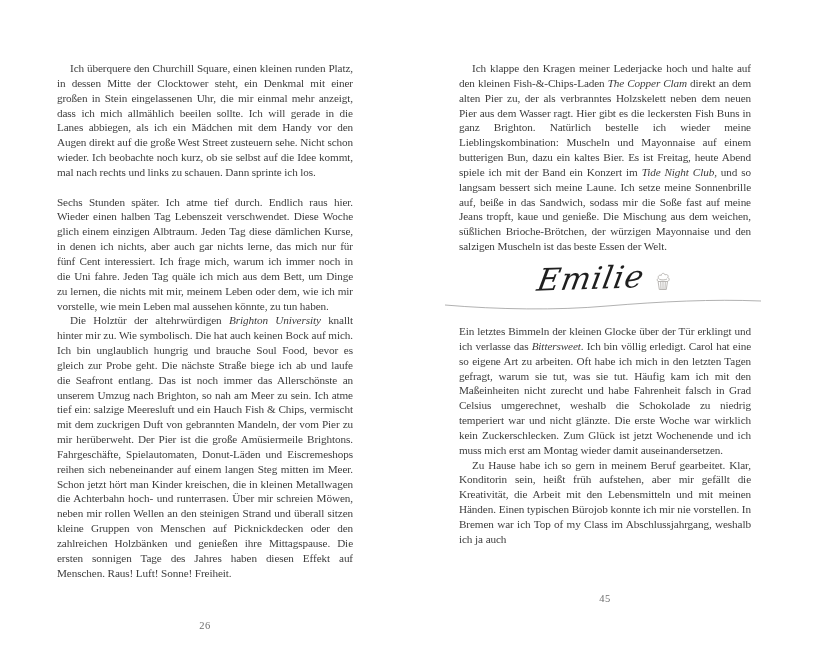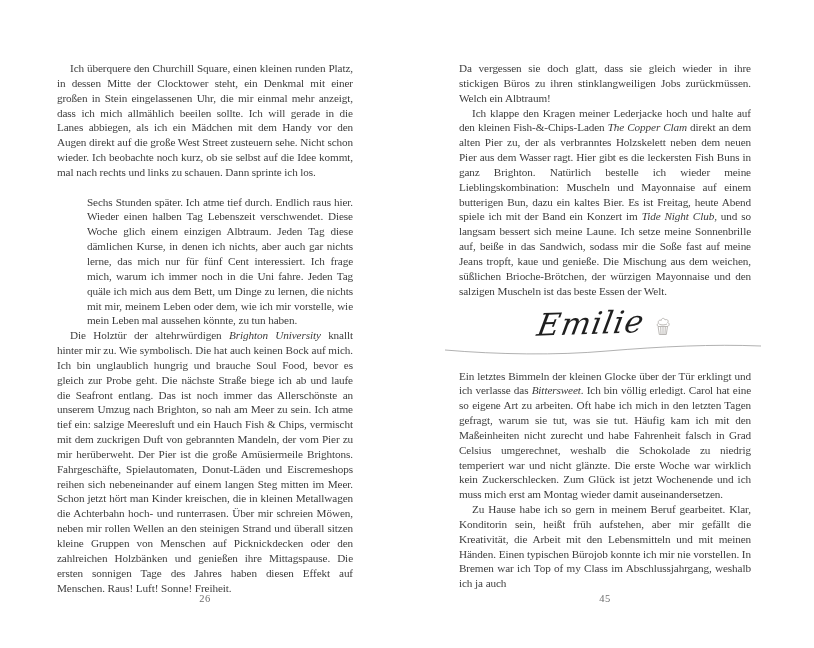--- a/index.html
+++ b/index.html
@@ -16,32 +16,32 @@
     color: #3d3d3d;
     font-size: 11.2px;
     line-height: 14.85px;
     text-align: justify;
     letter-spacing: -0.1px;
   }
   #col-left  { left: 57px;  width: 296px; }
   #col-right { left: 459px; width: 292px; }
   .para { margin: 0; padding: 0; text-align: justify; }
   .para.indent { text-indent: 13px; font-family: Liberation Serif, serif; }
-  .para.gap { margin-top: 14.85px; margin-left: 30px; }
+  .para.gap { margin-top: 14.85px; }
   .para i { font-style: italic; }
 
   .pagenum {
     position: absolute;
     top: 593px;
     font-size: 10.5px;
     color: #6e6e6e;
     text-align: center;
     letter-spacing: 0.5px;
   }
-  #pagenum-left  { left: 57px;  width: 296px; }
+  #pagenum-left  { left: 57px;  width: 296px; margin-top: 27px; }
   #pagenum-right { left: 459px; width: 292px; }
 
   .section-break { position: relative; height: 64px; margin: 3px 0 3px 0; }
   .script-row {
     position: absolute; top: 0; left: 0; width: 100%;
     display: flex; justify-content: center; align-items: flex-start; gap: 9px;
   }
   .script-title {
     font-family: "DejaVu Serif", serif;
     font-style: italic;
@@ -63,21 +63,20 @@
 
 <div class="text-col" id="col-left">
     <p class="para indent">Ich überquere den Churchill Square, einen kleinen runden Platz, in dessen Mitte der Clocktower steht, ein Denkmal mit einer großen in Stein eingelassenen Uhr, die mir einmal mehr anzeigt, dass ich mich allmählich beeilen sollte. Ich will gerade in die Lanes abbiegen, als ich ein Mädchen mit dem Handy vor den Augen direkt auf die große West Street zusteuern sehe. Nicht schon wieder. Ich beobachte noch kurz, ob sie selbst auf die Idee kommt, mal nach rechts und links zu schauen. Dann sprinte ich los.</p>
     <p class="para gap">Sechs Stunden später. Ich atme tief durch. Endlich raus hier. Wieder einen halben Tag Lebenszeit verschwendet. Diese Woche glich einem einzigen Albtraum. Jeden Tag diese dämlichen Kurse, in denen ich nichts, aber auch gar nichts lerne, das mich nur für fünf Cent interessiert. Ich frage mich, warum ich immer noch in die Uni fahre. Jeden Tag quäle ich mich aus dem Bett, um Dinge zu lernen, die nichts mit mir, meinem Leben oder dem, wie ich mir vorstelle, wie mein Leben mal aussehen könnte, zu tun haben.</p>
     <p class="para indent">Die Holztür der altehrwürdigen <i>Brighton University</i> knallt hinter mir zu. Wie symbolisch. Die hat auch keinen Bock auf mich. Ich bin unglaublich hungrig und brauche Soul Food, bevor es gleich zur Probe geht. Die nächste Straße biege ich ab und laufe die Seafront entlang. Das ist noch immer das Allerschönste an unserem Umzug nach Brighton, so nah am Meer zu sein. Ich atme tief ein: salzige Meeresluft und ein Hauch Fish &amp; Chips, vermischt mit dem zuckrigen Duft von gebrannten Mandeln, der vom Pier zu mir herüberweht. Der Pier ist die große Amüsiermeile Brightons. Fahrgeschäfte, Spielautomaten, Donut-Läden und Eiscremeshops reihen sich nebeneinander auf einem langen Steg mitten im Meer. Schon jetzt hört man Kinder kreischen, die in kleinen Metallwagen die Achterbahn hoch- und runterrasen. Über mir schreien Möwen, neben mir rollen Wellen an den steinigen Strand und überall sitzen kleine Gruppen von Menschen auf Picknickdecken oder den zahlreichen Holzbänken und genießen ihre Mittagspause. Die ersten sonnigen Tage des Jahres haben diesen Effekt auf Menschen. Raus! Luft! Sonne! Freiheit.</p>
   </div>
 <div class="pagenum" id="pagenum-left">26</div>
 
 <div class="text-col" id="col-right">
   <div>
-      <p class="para">Da vergessen sie doch glatt, dass sie gleich wieder in ihre stickigen Büros zu ihren stinklangweiligen Jobs zurückmüssen. Welch ein Albtraum!</p>
       <p class="para indent">Ich klappe den Kragen meiner Lederjacke hoch und halte auf den kleinen Fish-&amp;-Chips-Laden <i>The Copper Clam</i> direkt an dem alten Pier zu, der als verbranntes Holzskelett neben dem neuen Pier aus dem Wasser ragt. Hier gibt es die leckersten Fish Buns in ganz Brighton. Natürlich bestelle ich wieder meine Lieblingskombination: Muscheln und Mayonnaise auf einem butterigen Bun, dazu ein kaltes Bier. Es ist Freitag, heute Abend spiele ich mit der Band ein Konzert im <i>Tide Night Club</i>, und so langsam bessert sich meine Laune. Ich setze meine Sonnenbrille auf, beiße in das Sandwich, sodass mir die Soße fast auf meine Jeans tropft, kaue und genieße. Die Mischung aus dem weichen, süßlichen Brioche-Brötchen, der würzigen Mayonnaise und den salzigen Muscheln ist das beste Essen der Welt.</p>
     </div>
 
   <div class="section-break">
     <svg class="wave" viewBox="0 0 316 22" preserveAspectRatio="none">
       <path d="M0 13 C 52 17.5 112 18.5 162 14 C 216 9.5 268 7 316 9" fill="none" stroke="#a8a8a8" stroke-width="0.9"></path>
     </svg>
     <div class="script-row">
       <span class="script-title">Emilie</span>
       <svg class="cupcake" width="18" height="23" viewBox="0 0 18 23" fill="none" stroke="#b3b0ad" stroke-width="0.9" stroke-linecap="round" stroke-linejoin="round">

